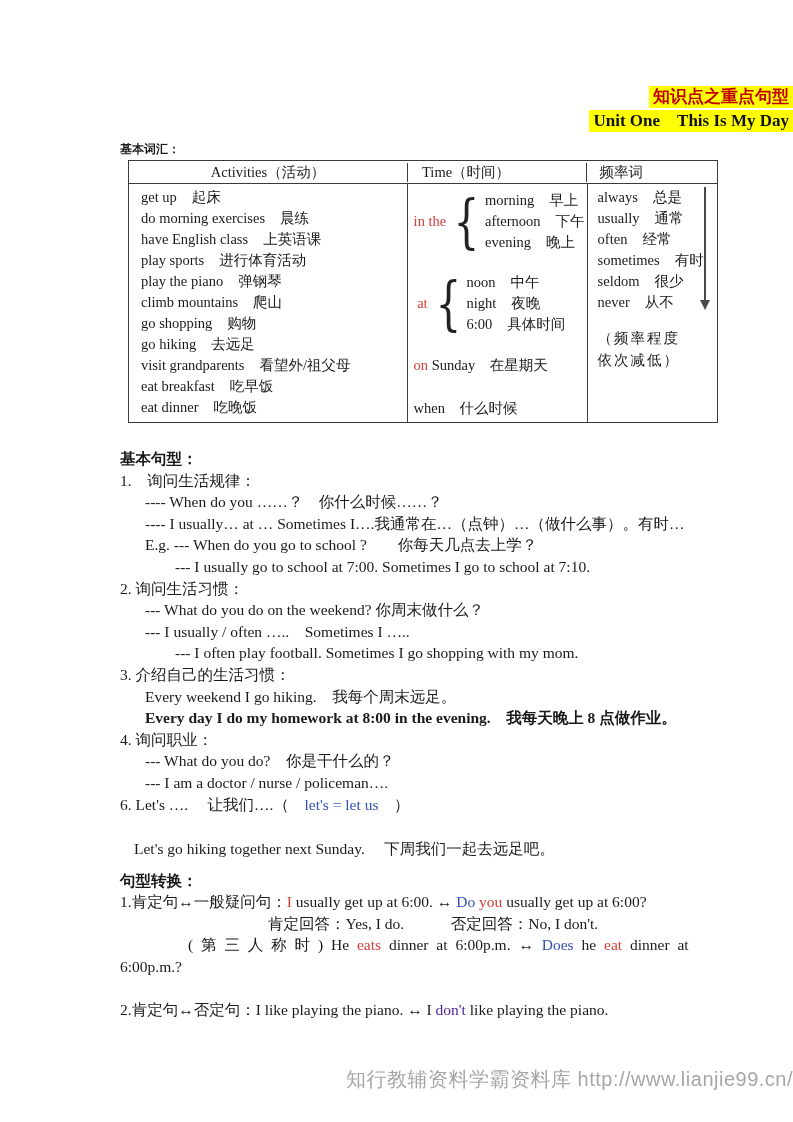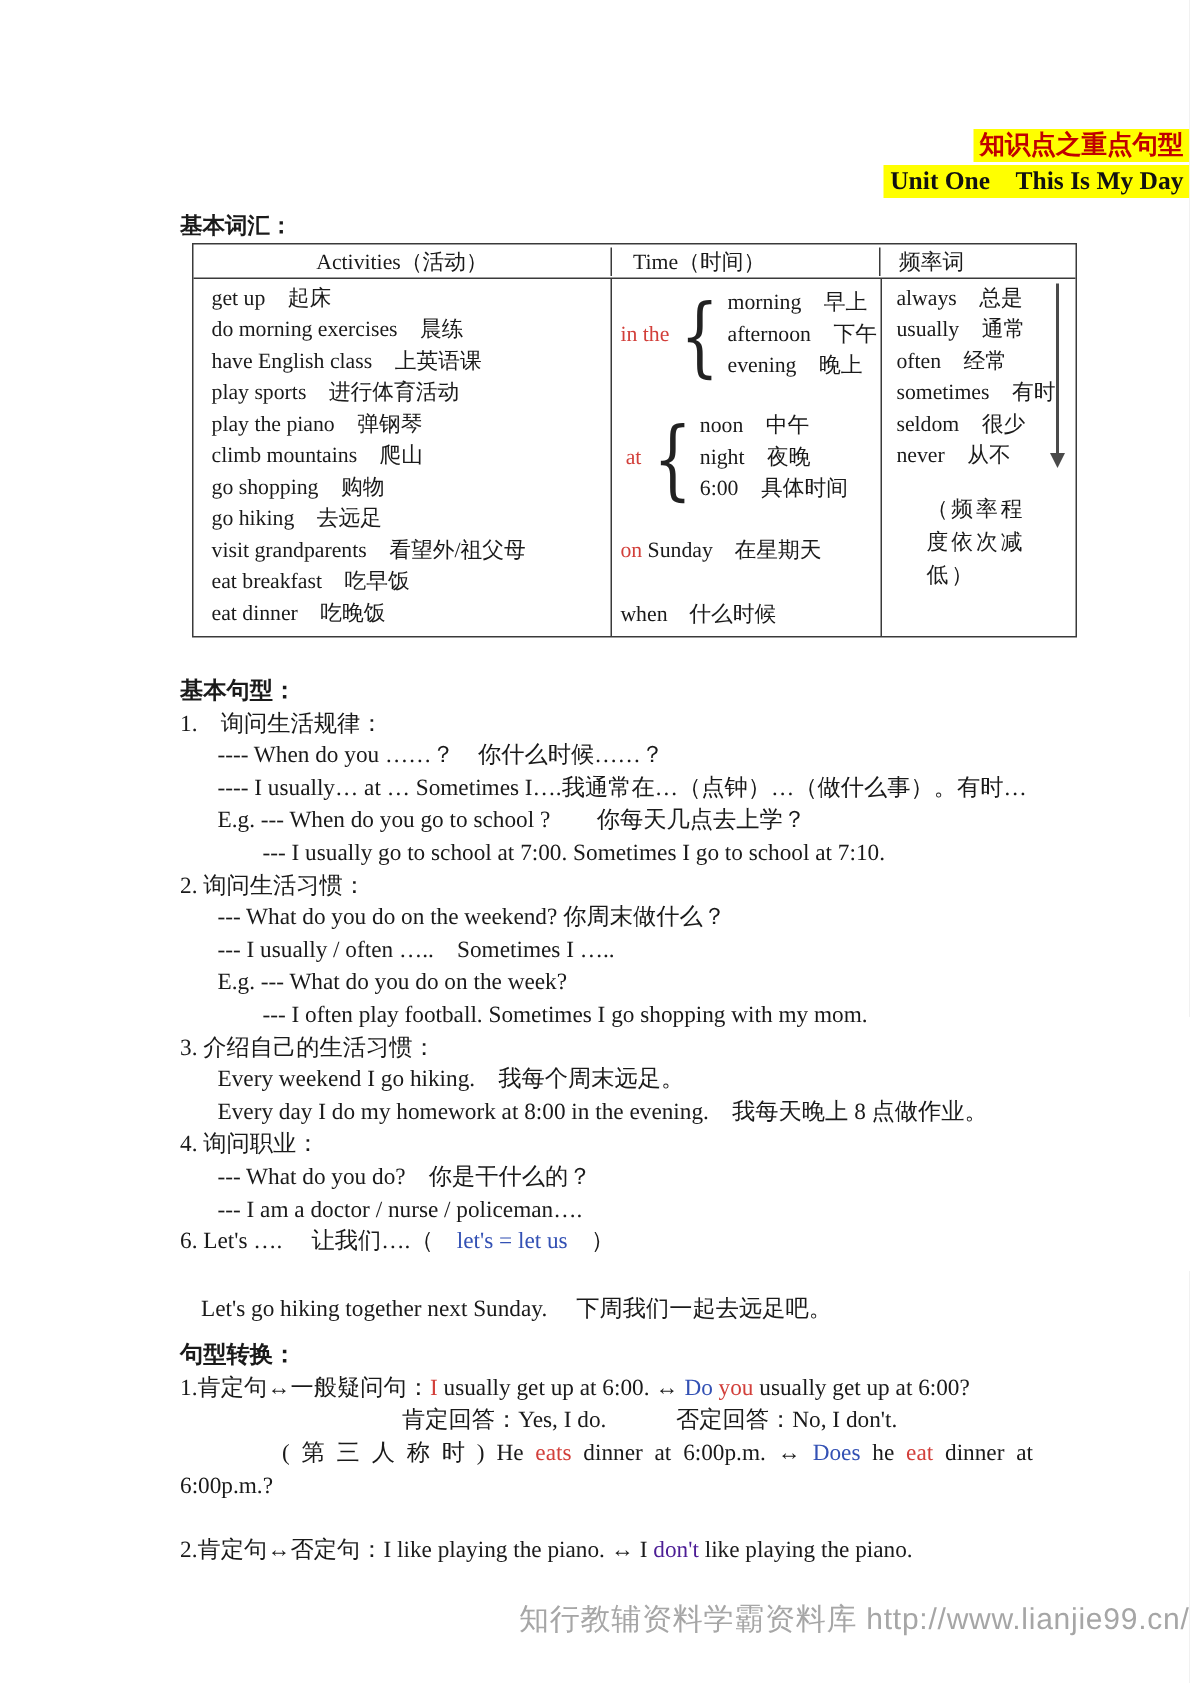--- a/index.html
+++ b/index.html
@@ -12,21 +12,21 @@
     overflow:hidden;
     box-sizing:border-box;
     padding-top:86px;
   }
   
   .title-wrap{text-align:right;}
   .hl{display:inline-block;background:var(--hl,#ffff00);padding:0 4px;line-height:22px;}
   .main-title{font-size:17px;font-weight:bold;}
   .unit-title{font-size:17px;font-weight:bold;color:#111;margin-top:2px;}
   
-  .vocab-label{margin:9px 0 2px 120px;font-weight:bold;font-size:15px;}
+  .vocab-label{margin:9px 0 2px 120px;font-weight:bold;font-size:12px;}
   
   .vtable{
     margin-left:128px;width:590px;box-sizing:border-box;
     border:1px solid #3a3a3a;font-size:14.5px;
   }
   .vrow{display:flex;}
   .vhead{border-bottom:1px solid #3a3a3a;height:22px;align-items:center;}
   .vcell{box-sizing:border-box;}
   .c1{width:280px;border-right:1px solid #3a3a3a;}
   .c2{width:180px;border-right:1px solid #3a3a3a;}
@@ -51,21 +51,21 @@
   }
   .tgitems{display:flex;flex-direction:column;}
   .time-extra .tline{line-height:21px;}
   
   .freq-arrow{position:absolute;top:3px;right:11px;width:2px;height:114px;background:#4a4a4a;}
   .freq-arrow::after{
     content:"";position:absolute;left:-4px;bottom:-9px;
     border-left:5px solid transparent;border-right:5px solid transparent;
     border-top:10px solid #4a4a4a;
   }
-  .freq-note{margin-top:14px;line-height:22px;letter-spacing:2px;padding-right:18px;margin-left:20px;}
+  .freq-note{margin-top:14px;line-height:22px;letter-spacing:2px;padding-right:18px;}
   
   .section{margin-left:120px;margin-right:55px;font-size:15.5px;}
   .patterns{margin-top:25px;}
   .sec-head{font-weight:bold;line-height:21.6px;}
   .tline{line-height:21.6px;min-height:21.6px;white-space:nowrap;}
   .transform{margin-top:10px;}
   
   .footer{
     position:absolute;left:0;top:1066px;width:100%;text-align:right;
     font-family:"Liberation Sans","DejaVu Sans",sans-serif;
@@ -153,25 +153,24 @@
     <div class="sec-head">基本句型：</div>
     <div>
         <div class="tline"><span>1.　询问生活规律：</span></div>
         <div class="tline" style="padding-left: 25px;"><span>---- When do you ……？　你什么时候……？</span></div>
         <div class="tline" style="padding-left: 25px;"><span>---- I usually… at … Sometimes I….我通常在…（点钟）…（做什么事）。有时…</span></div>
         <div class="tline" style="padding-left: 25px;"><span>E.g. --- When do you go to school ?　　你每天几点去上学？</span></div>
         <div class="tline" style="padding-left: 55px;"><span>--- I usually go to school at 7:00. Sometimes I go to school at 7:10.</span></div>
         <div class="tline"><span>2. 询问生活习惯：</span></div>
         <div class="tline" style="padding-left: 25px;"><span>--- What do you do on the weekend? 你周末做什么？</span></div>
         <div class="tline" style="padding-left: 25px;"><span>--- I usually / often …..　Sometimes I …..</span></div>
-        <div class="tline" style="padding-left: 25px;"><span>E.g. --- What do you do on the week?</span></div>
         <div class="tline" style="padding-left: 55px;"><span>--- I often play football. Sometimes I go shopping with my mom.</span></div>
         <div class="tline"><span>3. 介绍自己的生活习惯：</span></div>
         <div class="tline" style="padding-left: 25px;"><span>Every weekend I go hiking.　我每个周末远足。</span></div>
-        <div class="tline" style="padding-left: 25px;"><span>Every day I do my homework at 8:00 in the evening.　我每天晚上 8 点做作业。</span></div>
+        <div class="tline" style="padding-left: 25px; font-weight: bold;"><span>Every day I do my homework at 8:00 in the evening.　我每天晚上 8 点做作业。</span></div>
         <div class="tline"><span>4. 询问职业：</span></div>
         <div class="tline" style="padding-left: 25px; font-family: Liberation Serif, serif;"><span>--- What do you do?　你是干什么的？</span></div>
         <div class="tline" style="padding-left: 25px;"><span>--- I am a doctor / nurse / policeman….</span></div>
         <div class="tline"><span>6. Let's ….　 让我们….（　</span><span style="color: rgb(51, 81, 180);">let's = let us</span><span>　）</span></div>
         <div class="tline" style="padding-left: 14px; margin-top: 23px;"><span>Let's go hiking together next Sunday.　 下周我们一起去远足吧。</span></div>
       </div>
   </div>
 
   <div class="section transform">
     <div class="sec-head">句型转换：</div>

